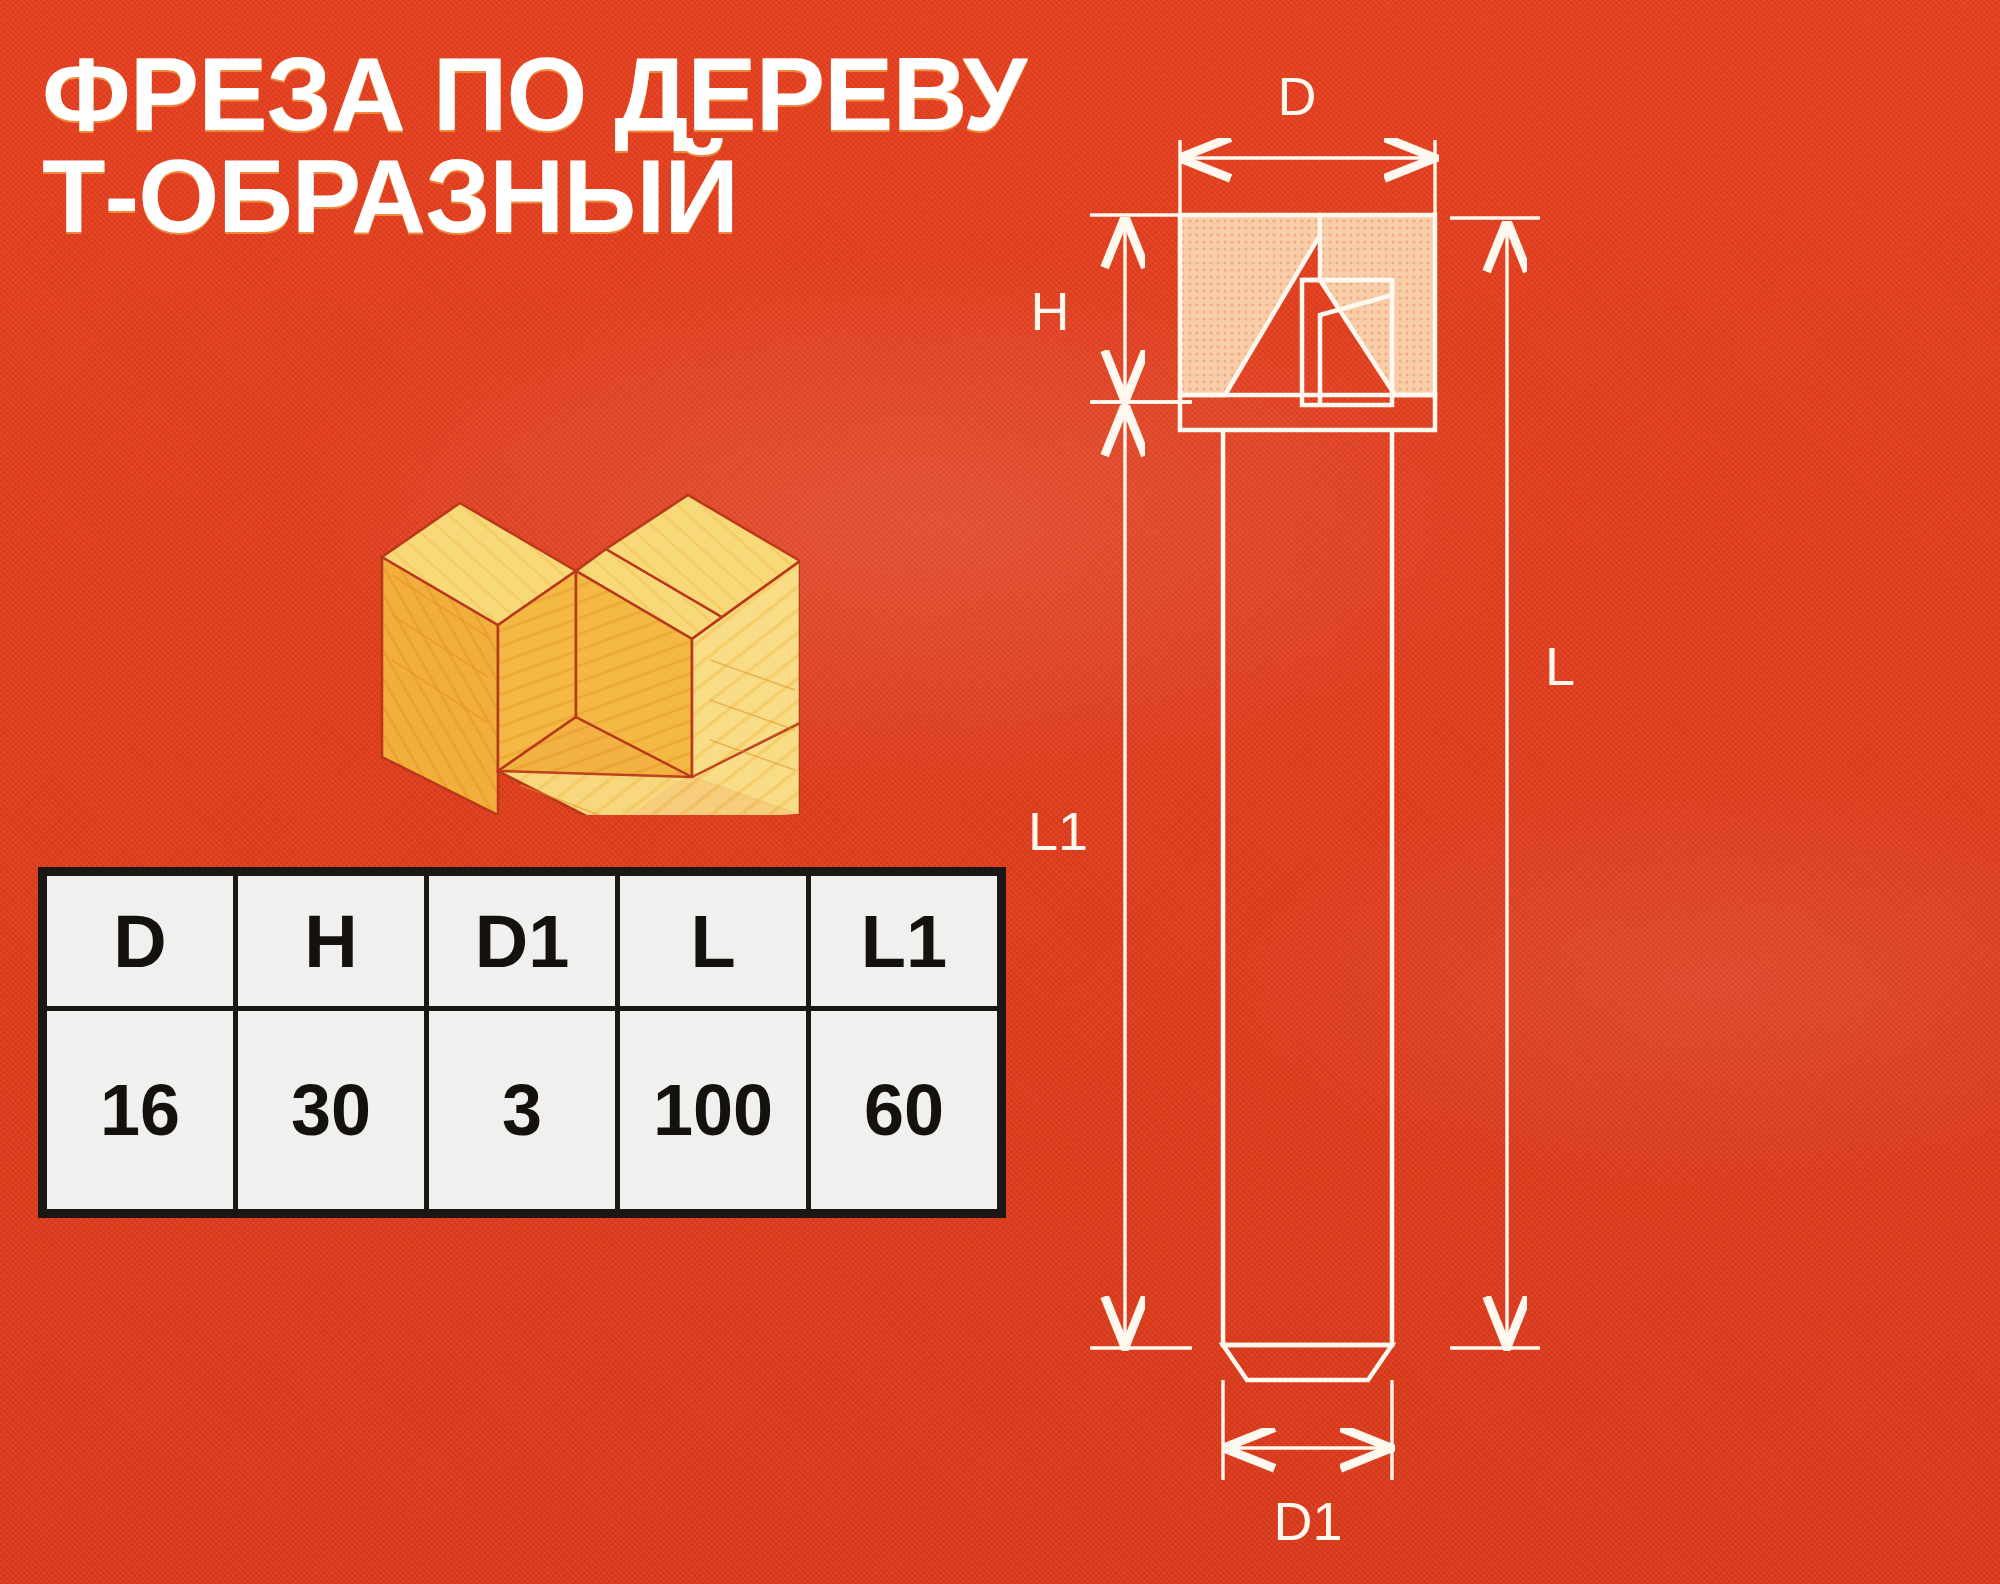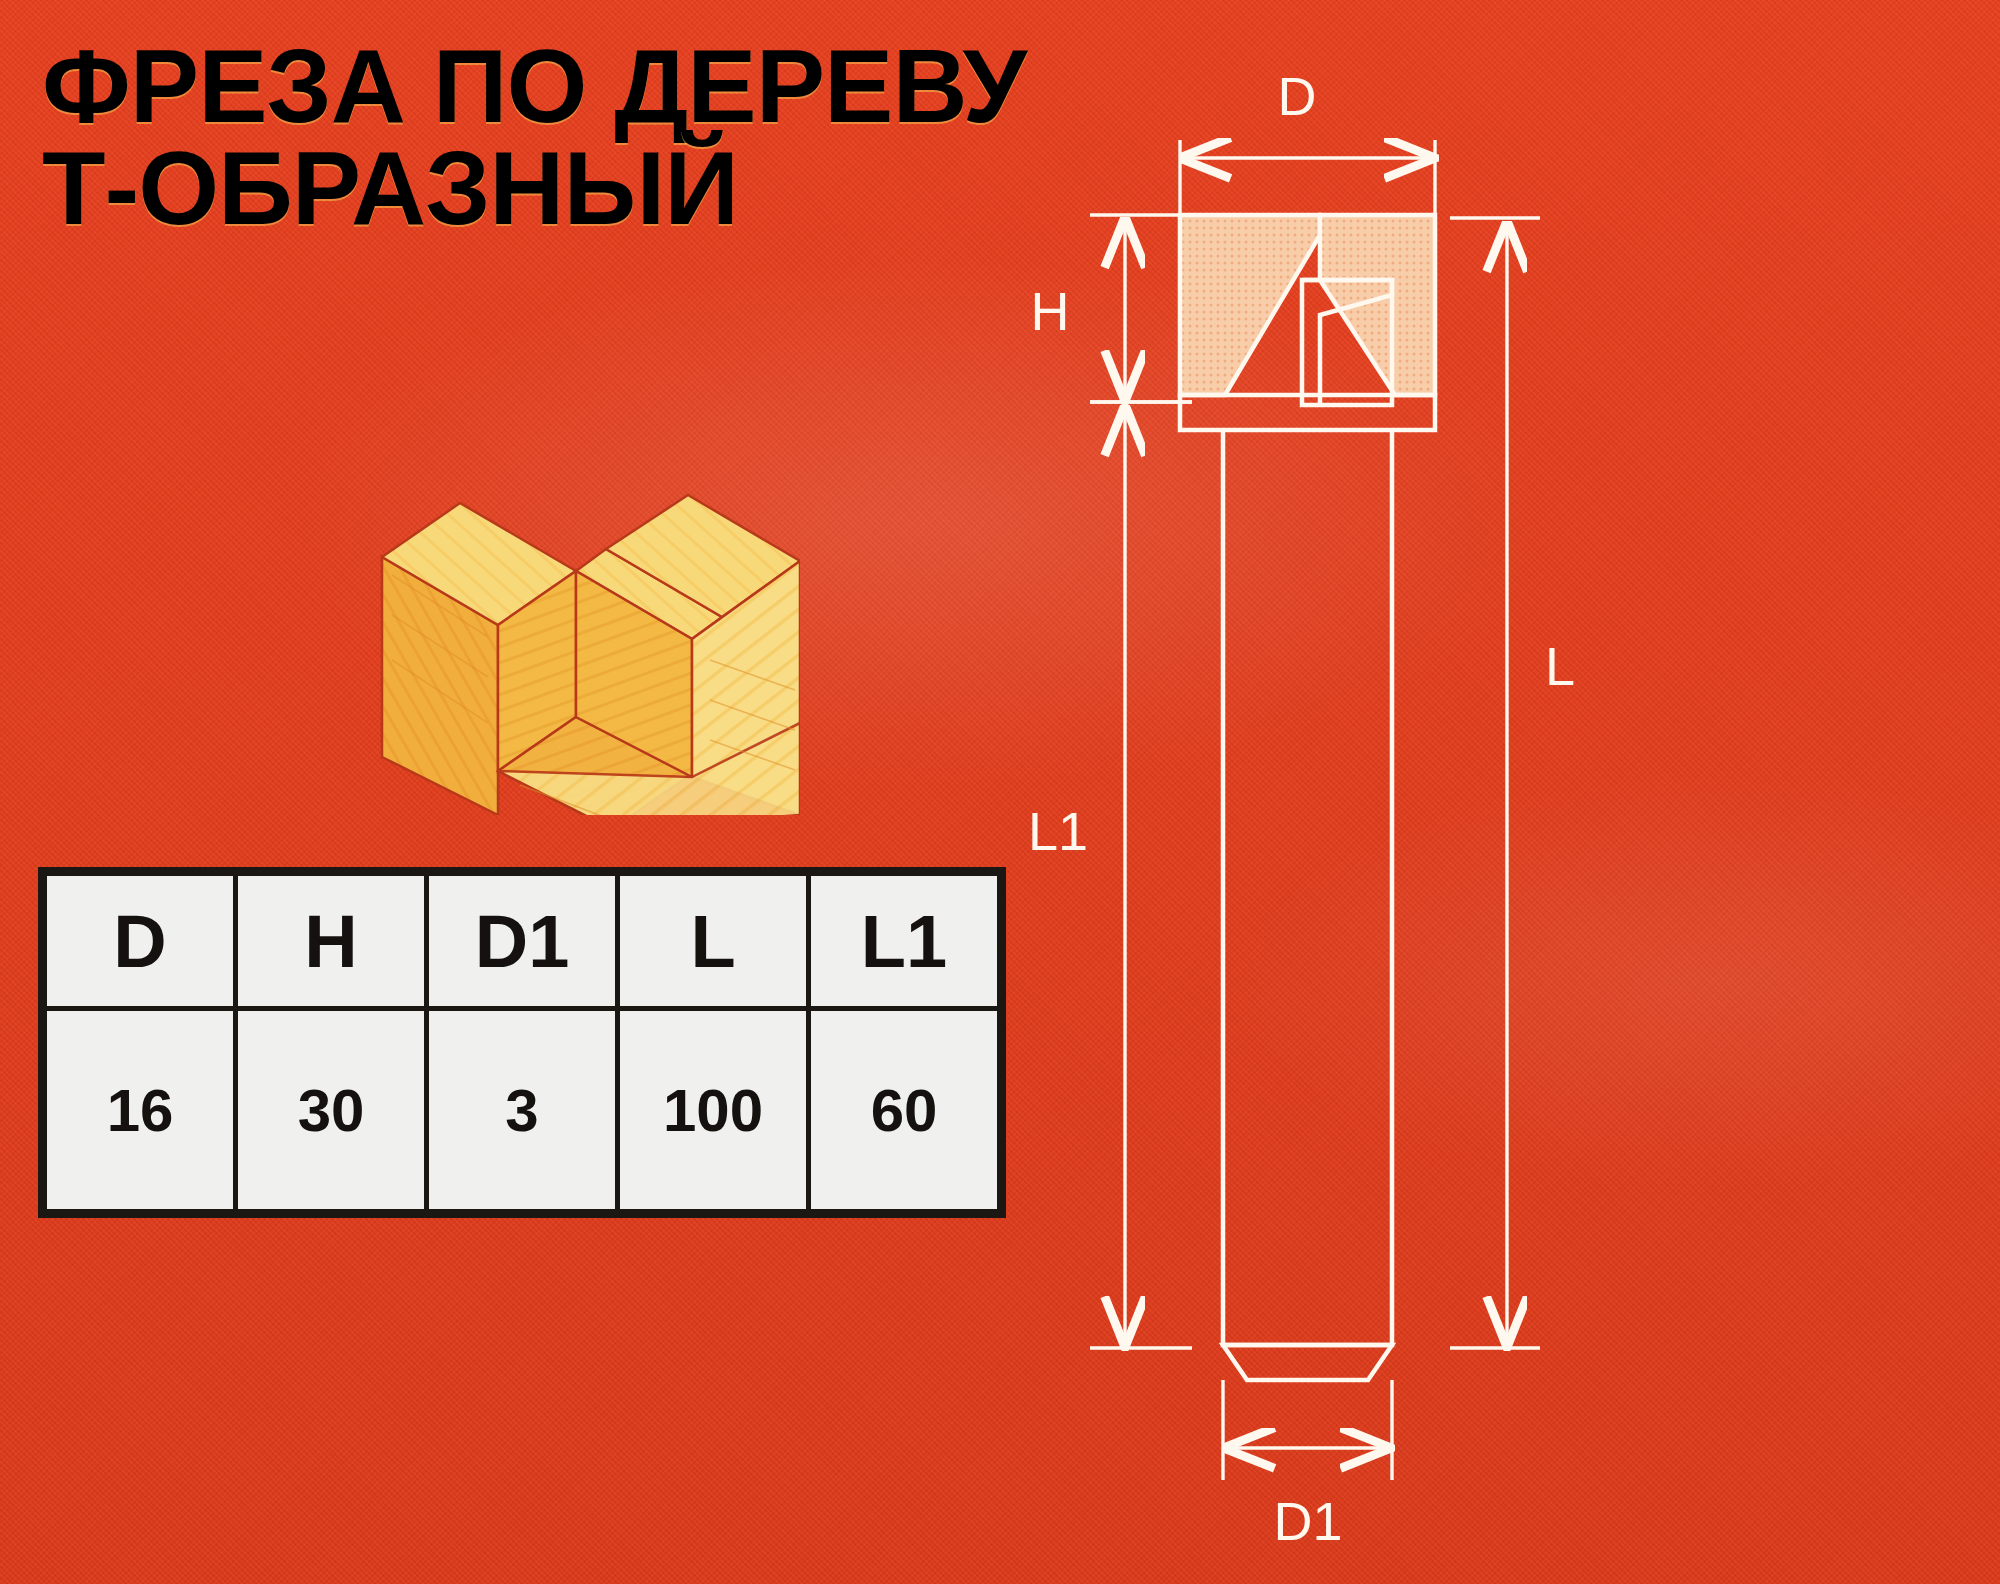--- a/index.html
+++ b/index.html
@@ -16,22 +16,22 @@
       radial-gradient(ellipse 900px 380px at 46% 33%, rgba(255,255,255,.10), rgba(255,255,255,0) 70%),
       radial-gradient(ellipse 700px 300px at 86% 62%, rgba(255,255,255,.07), rgba(255,255,255,0) 70%),
       repeating-linear-gradient(45deg, rgba(0,0,0,.035) 0 2px, rgba(255,255,255,.025) 2px 4px),
       repeating-linear-gradient(-45deg, rgba(0,0,0,.025) 0 2px, rgba(255,255,255,.02) 2px 4px),
       linear-gradient(180deg,#e8401f 0%,#e23d1d 55%,#dd3a1b 100%);
     pointer-events:none;
   }
 
   
   #title{
-    position:absolute;left:42px;top:36px;width:1000px;
-    color:#000000;
+    position:absolute;left:42px;top:44px;width:1000px;
+    color:#ffffff;
     font-weight:bold;
     font-size:104px;
     line-height:.98;
     letter-spacing:-1px;
     text-transform:uppercase;
     text-shadow:0 2px 0 rgba(255,225,90,.45);
   }
   #title .tline{display:block;white-space:nowrap;}
 
   
@@ -50,21 +50,21 @@
   }
   #spec-table td{
     background:#f0f0ee;
     color:#15110e;
     font-weight:bold;
     text-align:center;
     vertical-align:middle;
     width:20%;
   }
   #spec-table tr.hdr td{ height:128px; font-size:74px; }
-  #spec-table tr.vals td{ height:196px; font-size:60px; }
+  #spec-table tr.vals td{ height:196px; font-size:72px; }
 
   
   #drawing{
     position:absolute;left:1020px;top:30px;
     width:960px;height:1540px;
   }
   #drawing svg{display:block;}
   .dimlabel{
     fill:#fff8ef;
     font-family:"Liberation Sans", sans-serif;

